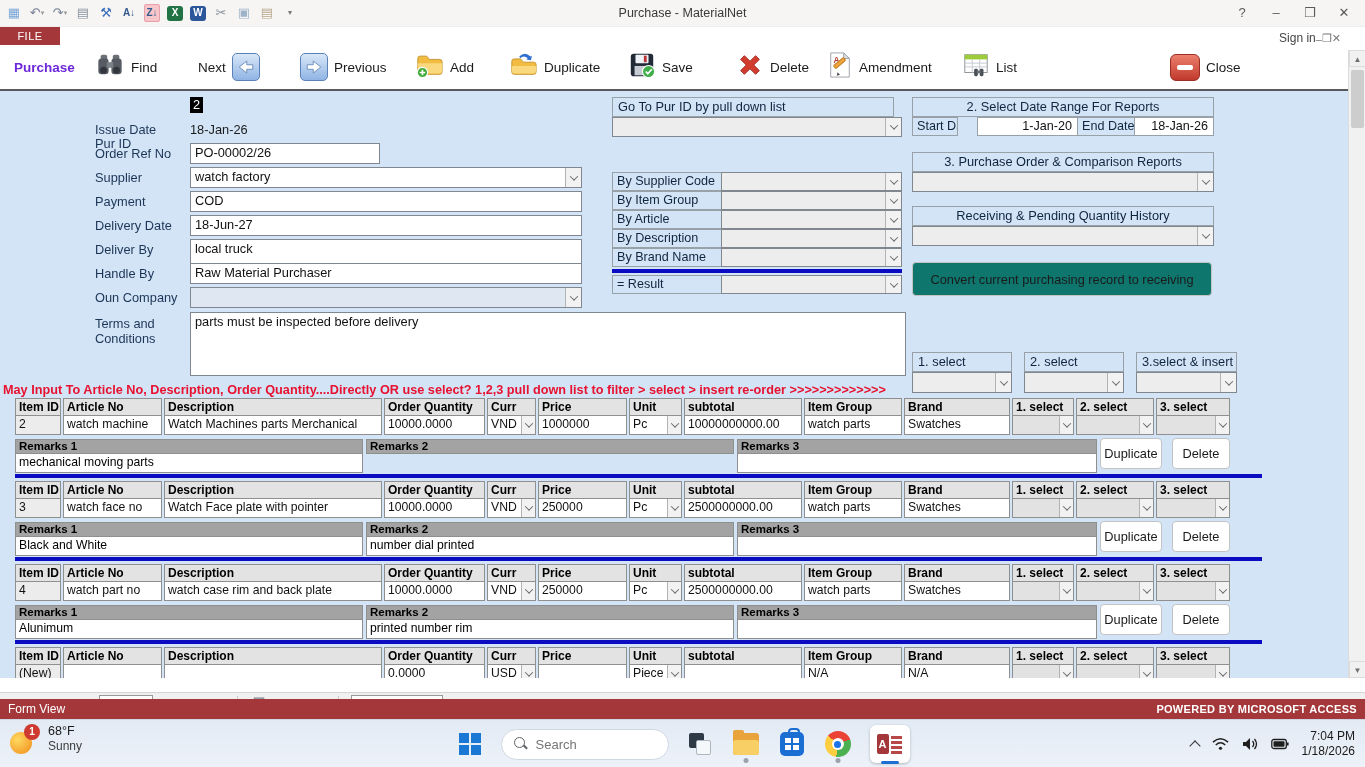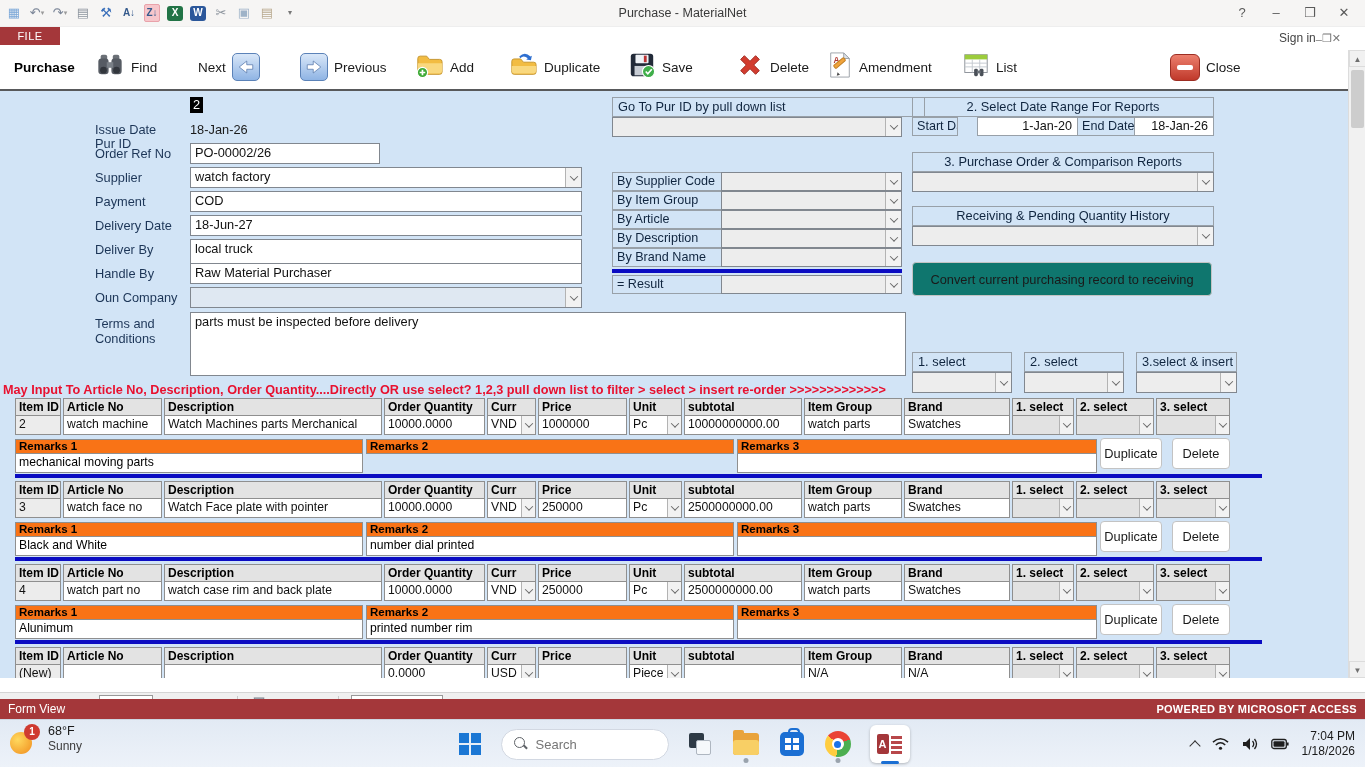--- a/index.html
+++ b/index.html
@@ -22,21 +22,21 @@
 .frow{position:absolute;left:0;top:27px;width:1365px;height:18px;background:#fff;}
 .ftab{position:absolute;left:0;top:0;width:60px;height:18px;background:#a4373a;color:#fff;font-size:11px;text-align:center;line-height:18px;letter-spacing:.5px;}
 .signrow{position:absolute;right:24px;top:0;display:flex;align-items:flex-end;height:18px;}
 .signin{font-size:12px;color:#444;}
 .sic{font-size:11px;color:#777;}
 
 
 .tbbar{position:absolute;left:0;top:45px;width:1365px;height:46px;background:#fff;border-bottom:2px solid #58595b;}
 .tbg{position:absolute;top:0;height:44px;display:flex;align-items:center;gap:6px;}
 .tblabel{font-size:13.5px;color:#1a1a1a;white-space:nowrap;}
-.formname{font-size:13.5px;font-weight:bold;color:#000000;}
+.formname{font-size:13.5px;font-weight:bold;color:#6d28d9;}
 .navbtn{width:28px;height:28px;border:1px solid #5b82b8;border-radius:5px;background:linear-gradient(#d9e7f8,#8fb4e4);display:flex;align-items:center;justify-content:center;}
 .closebtn{width:30px;height:27px;border:1px solid #9c2d22;border-radius:6px;background:linear-gradient(#ec7f6d,#c0392b);display:flex;align-items:center;justify-content:center;}
 .closebar{width:16px;height:5px;background:#fff;border-radius:2px;}
 
 
 .formarea{position:absolute;left:0;top:91px;width:1365px;height:587px;background:#d2e4f6;overflow:hidden;}
 .flabel{position:absolute;left:95px;font-size:12.8px;color:#1c3557;}
 .tbox{position:absolute;background:#fff;border:1px solid #81878f;font-size:12.8px;color:#111;padding:1px 4px;line-height:16px;white-space:nowrap;overflow:hidden;}
 .plain{position:absolute;font-size:12.8px;color:#1a1a1a;}
 .purval{position:absolute;background:#000;color:#fff;font-size:12.8px;padding:0 3px;line-height:16px;}
@@ -59,21 +59,21 @@
 .gc{display:flex;flex-direction:column;}
 .gh{height:18px;background:#e3e3e3;border:1px solid #8f8f8f;font-weight:bold;font-size:12px;color:#000;padding:0 3px;line-height:16px;white-space:nowrap;overflow:hidden;}
 .gv{height:19px;background:#fff;border:1px solid #8f8f8f;border-top:none;font-size:12.2px;color:#111;padding:0 3px;line-height:17px;white-space:nowrap;overflow:hidden;}
 .gv.gray{background:#ececec;}
 .gcombo{display:flex;padding:0;}
 .gct{flex:1;padding:0 3px;white-space:nowrap;overflow:hidden;}
 .gcombo .cbtn{width:14px;}
 .gv.sel{background:#e2e2e2;}
 .w-itemid{width:46px}.w-art{width:99px}.w-desc{width:218px}.w-oq{width:101px}.w-curr{width:49px}.w-price{width:89px}.w-unit{width:53px}.w-sub{width:118px}.w-ig{width:98px}.w-brand{width:106px}.w-s1{width:62px}.w-s2{width:78px}.w-s3{width:74px}
 .remrow{position:absolute;left:0;top:41px;display:flex;gap:3px;}
-.rh{height:15px;background:#f97316;border:1px solid #8f8f8f;font-weight:bold;font-size:11.5px;padding:0 3px;line-height:13px;}
+.rh{height:15px;background:#a3a3a3;border:1px solid #8f8f8f;font-weight:bold;font-size:11.5px;padding:0 3px;line-height:13px;}
 .rv{height:19px;background:#fff;border:1px solid #8f8f8f;border-top:none;font-size:12.2px;padding:0 3px;line-height:17px;white-space:nowrap;overflow:hidden;}
 .rowbtn{position:absolute;top:40px;height:31px;background:#fff;border:1px solid #c3c3c3;border-radius:4px;font-size:12.8px;color:#1a1a1a;font-family:"Liberation Sans",sans-serif;}
 
 
 .vscroll{position:absolute;left:1348px;top:50px;width:17px;height:628px;background:#f1f1f1;border-left:1px solid #dcdcdc;}
 .varr{position:absolute;left:0;width:17px;height:17px;color:#6f6f6f;font-size:8px;text-align:center;line-height:17px;background:#f1f1f1;border:1px solid #dcdcdc;}
 .vthumb{position:absolute;left:2px;top:20px;width:13px;height:58px;background:#cdcdcd;border-radius:2px;}
 
 
 .recnav{position:absolute;left:0;top:692px;width:1365px;height:21px;background:#f0f0f0;border-top:1px solid #d5d5d5;display:flex;align-items:center;gap:8px;padding-left:6px;font-size:11.5px;color:#333;}
@@ -309,21 +309,21 @@
     <div class="combo" style="left:190px;top:196px;width:392px;height:21px;background:#dfe8f2;">
       <span class="cbt"></span>
       <span class="cbtn">
           <span class="chev"></span>
         </span>
     </div>
 
     <div class="flabel" style="top:225px;width:72px;">Terms and Conditions</div>
     <div class="tbox" style="left:190px;top:221px;width:716px;height:64px;white-space:normal;">parts must be inspected before delivery</div>
 
-    <div class="phead" style="left:612px;top:6px;width:313px;height:20px;">Go To Pur ID by pull down list</div>
+    <div class="phead" style="left:612px;top:6px;width:282px;height:20px;">Go To Pur ID by pull down list</div>
     <div class="combo empty" style="left:612px;top:26px;width:290px;height:20px;">
       <span class="cbt"></span>
         <span class="cbtn">
           <span class="chev"></span>
         </span>
     </div>
 
     <div class="phead center" style="left:912px;top:6px;width:302px;height:20px;">2. Select Date Range For  Reports</div>
     <div class="bcell" style="left:912px;top:26px;width:46px;height:19px;">Start Date</div>
     <div class="vcell" style="left:977px;top:26px;width:101px;height:19px;">1-Jan-20</div>

